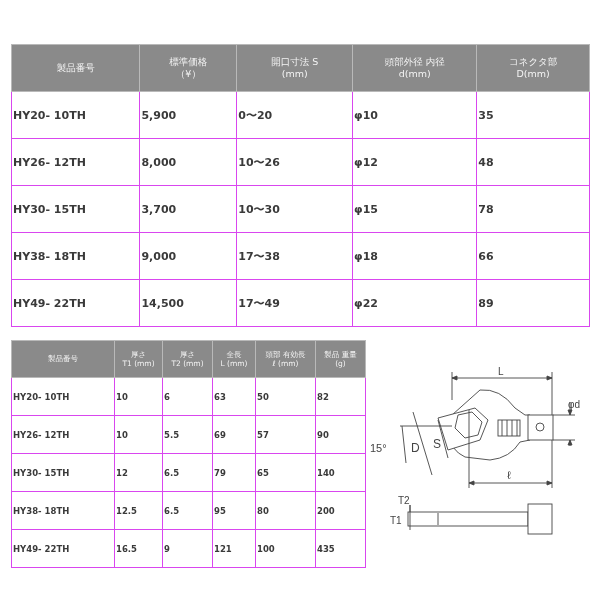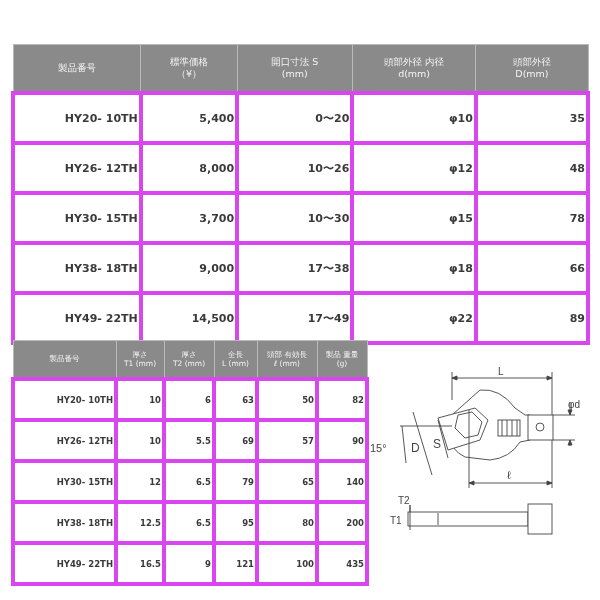--- a/index.html
+++ b/index.html
@@ -1,21 +1,21 @@
 <!DOCTYPE html>
 <html><head>
 <meta charset="utf-8">
 <style>
   html, body { margin:0; padding:0; background:#ffffff; }
   body { width:600px; height:600px; position:relative; overflow:hidden;
          font-family:"DejaVu Sans", sans-serif; color:#333; }
   table { border-collapse:collapse; position:absolute; table-layout:fixed; }
   th { background:#8a8a8a; color:#f4f4f4; font-weight:normal; text-align:center;
        border:1px solid #b9b9b9; line-height:1.25; }
-  td { border:4px solid #d946ef; text-align:right; color:#3a3a3a; font-weight:bold;margin-top:20px; }
+  td { border:1px solid #d946ef; text-align:left; color:#3a3a3a; font-weight:bold;margin-top:20px; }
   #spec-table { left:11px; top:44px; width:579px; }
   #spec-table th { height:44px; font-size:9.5px; }
   #spec-table td { height:44px; font-size:11px; }
   #dim-table { left:11px; top:340px; width:354px; }
   #dim-table th { height:34px; font-size:7.5px; }
   #dim-table td { height:35px; font-size:8.5px; }
   #diagram { position:absolute; left:370px; top:360px; width:220px; height:200px; }
 </style>
 </head>
 <body>
@@ -27,27 +27,27 @@
       <col style="width:110px">
       <col style="width:118px">
       <col style="width:107px">
   </colgroup>
   <thead>
     <tr>
       <th><span>製品番号</span></th>
       <th><span>標準価格</span><br><span>（¥）</span></th>
       <th><span>開口寸法 S</span><br><span>(mm)</span></th>
       <th><span>頭部外径 内径</span><br><span>d(mm)</span></th>
-      <th><span>頭部外径</span><br><span>D(mm)</span></th>
+      <th><span>コネクタ部</span><br><span>D(mm)</span></th>
     </tr>
   </thead>
   <tbody>
     <tr>
       <td>HY20- 10TH</td>
-      <td>5,400</td>
+      <td>5,900</td>
       <td>0〜20</td>
       <td>φ10</td>
       <td>35</td>
     </tr>
     <tr>
       <td>HY26- 12TH</td>
       <td>8,000</td>
       <td>10〜26</td>
       <td>φ12</td>
       <td>48</td>

